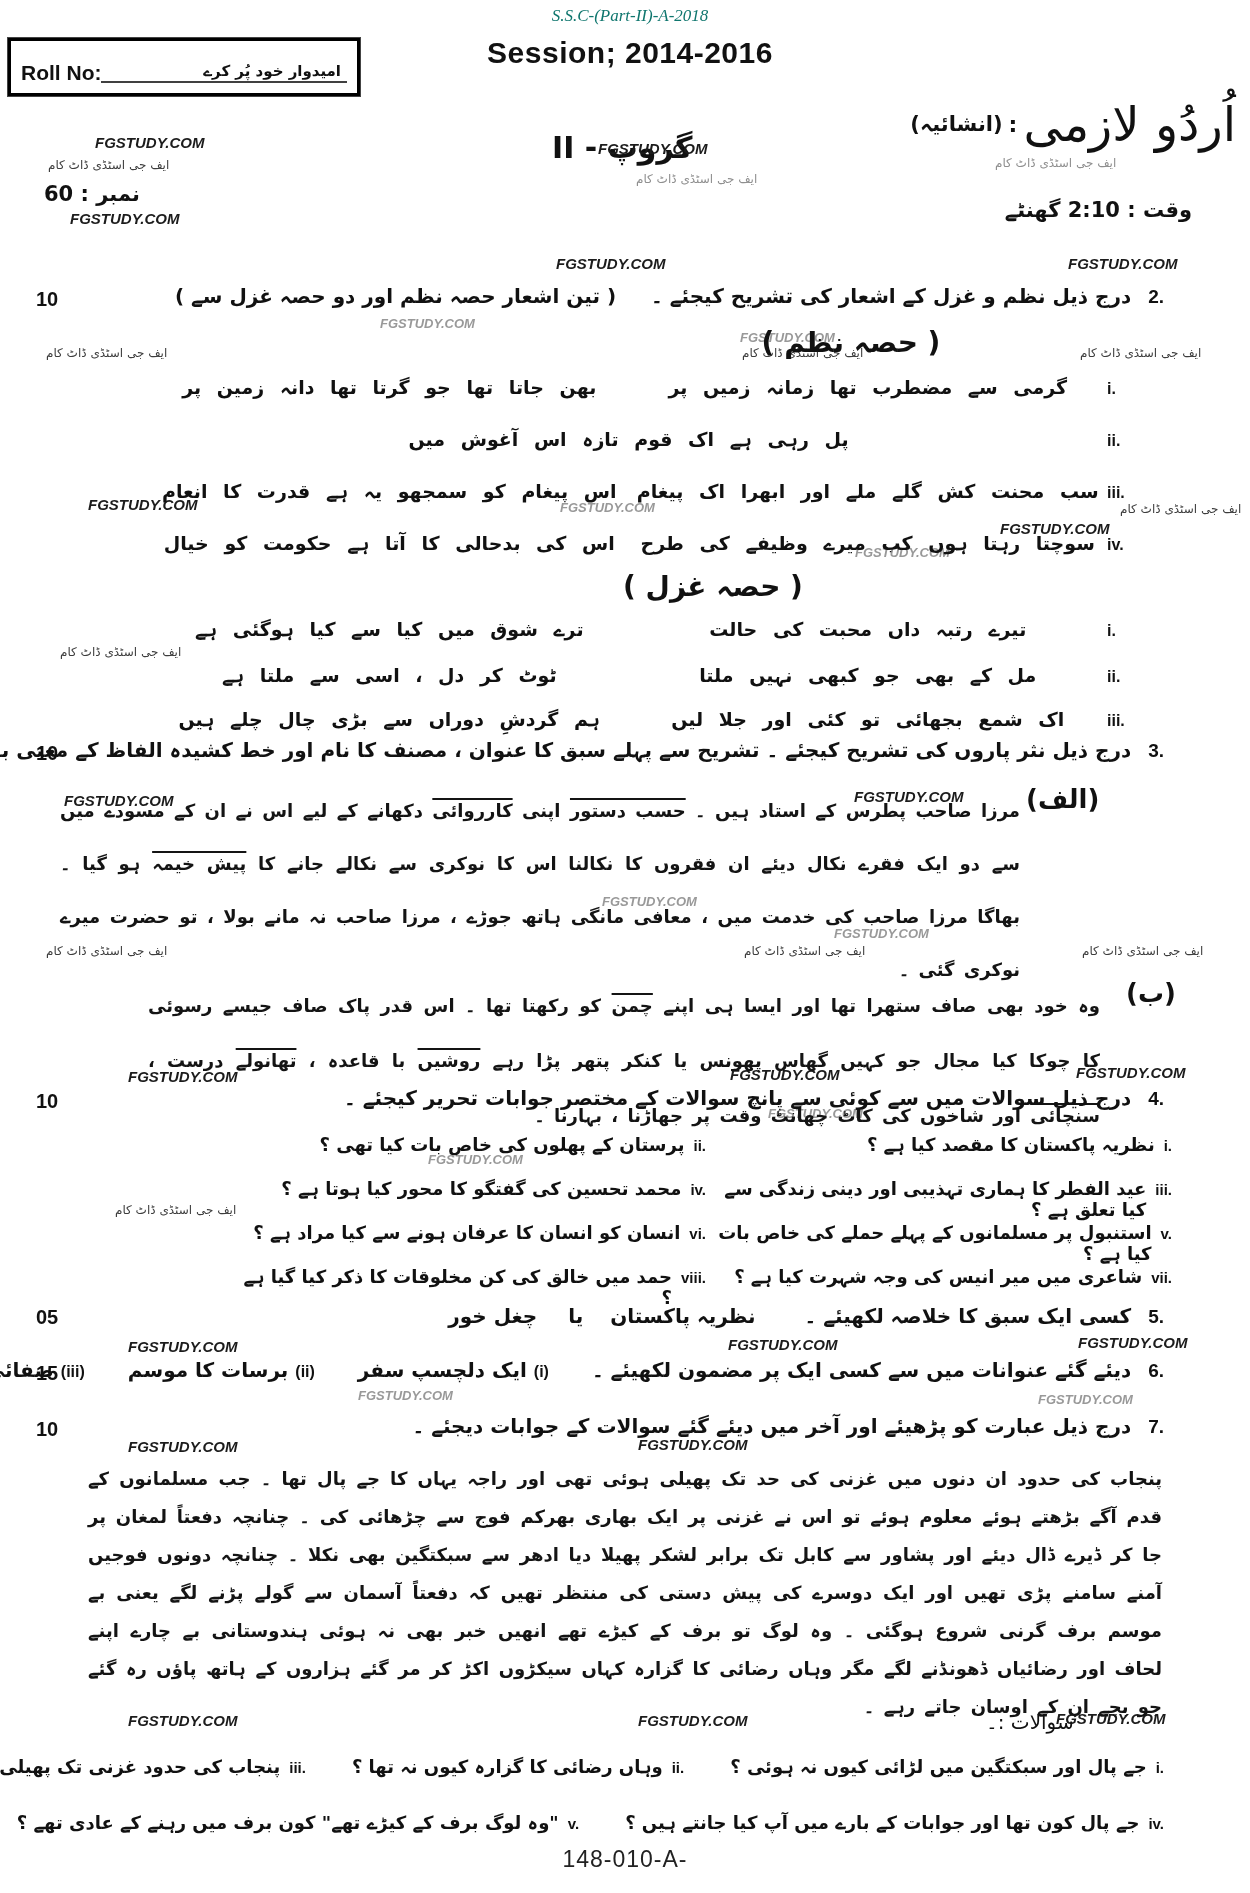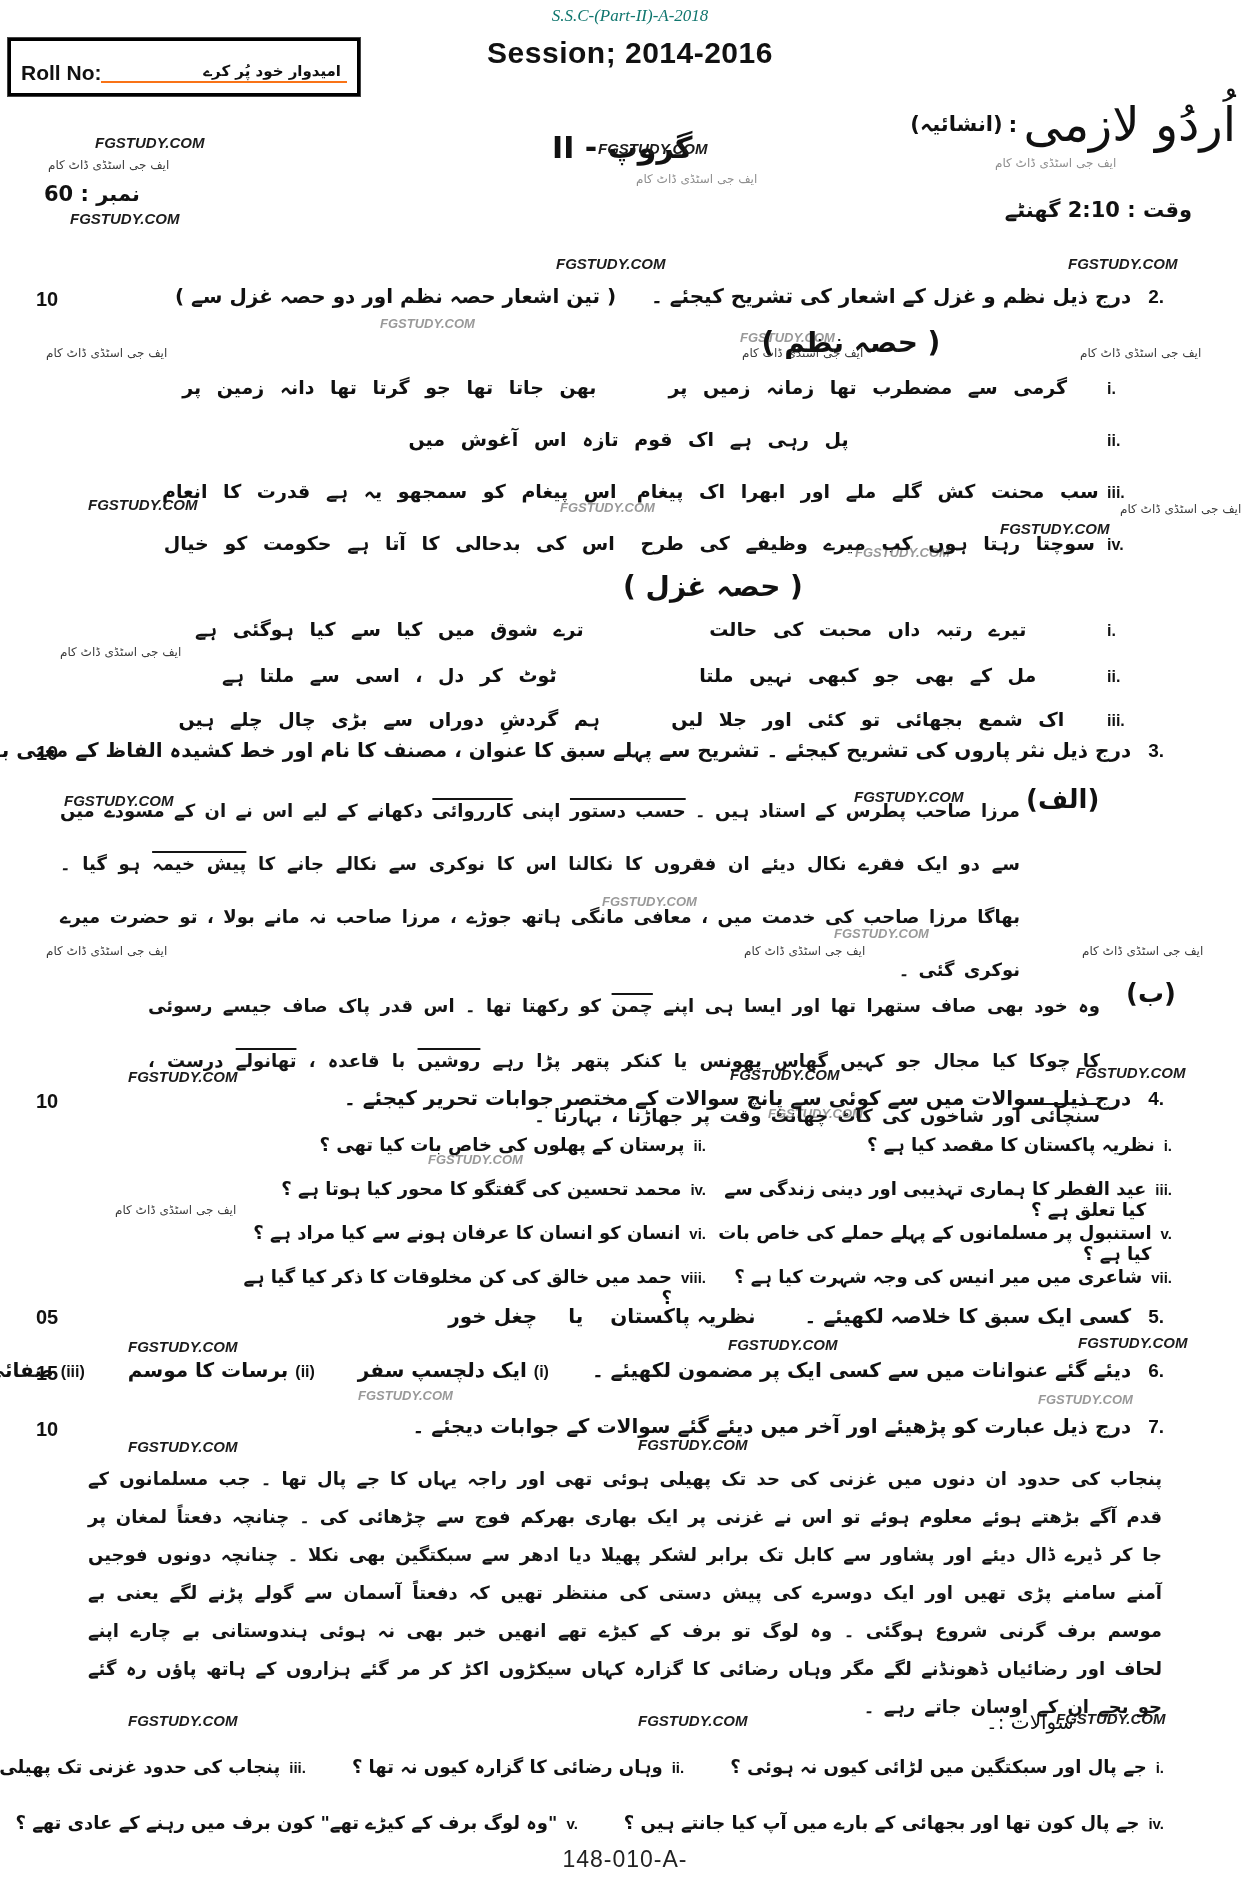--- a/index.html
+++ b/index.html
@@ -7,21 +7,21 @@
         color:#111;overflow:hidden;font-family:"DejaVu Sans",sans-serif;}
   .u{direction:rtl;unicode-bidi:embed;}
   
   .exam-code{position:absolute;left:430px;top:6px;width:400px;text-align:center;
              font:italic 17px "Liberation Serif",serif;color:#0f766e;}
   .session{position:absolute;left:420px;top:36px;width:420px;text-align:center;
            font-family:"Liberation Sans",sans-serif;font-weight:bold;font-size:30px;letter-spacing:.5px;}
   .roll-box{position:absolute;left:8px;top:38px;width:352px;height:58px;border:3px solid #000;
             box-shadow:0 0 0 1px #444;display:flex;align-items:flex-end;padding:6px 10px 10px 10px;box-sizing:border-box;}
   .roll-label{font-family:"Liberation Sans",sans-serif;font-weight:bold;font-size:21px;line-height:1;}
-  .roll-fill{flex:1;border-bottom:2px solid #f97316;display:flex;justify-content:flex-end;padding:0 6px 1px 0;}
+  .roll-fill{flex:1;border-bottom:2px solid #404040;display:flex;justify-content:flex-end;padding:0 6px 1px 0;}
   .roll-note{font-size:15px;font-weight:600;}
   .subject-line{position:absolute;right:14px;top:98px;direction:rtl;display:flex;align-items:center;gap:6px;}
   .subject{font-size:48px;font-weight:normal;line-height:1.1;}
   .subject-sep{font-size:22px;font-weight:bold;}
   .paper-type{font-size:21px;font-weight:bold;}
   .time-line{position:absolute;right:58px;top:198px;direction:rtl;font-size:21px;font-weight:bold;}
   .group-line{position:absolute;left:552px;top:130px;direction:rtl;font-size:30px;font-weight:bold;}
   .marks-total{position:absolute;left:44px;top:182px;direction:rtl;font-size:21px;font-weight:bold;}
   
   .marks{position:absolute;left:36px;font-family:"Liberation Sans",sans-serif;font-weight:bold;font-size:20px;}
@@ -298,21 +298,21 @@
       <span class="u">وہاں رضائی کا گزارہ کیوں نہ تھا ؟</span>
     </span>
     <span class="q7cell">
       <span class="pno">iii.</span>
       <span class="u">پنجاب کی حدود غزنی تک پھیلی ہوئی تھی کس زمانے میں ؟</span>
     </span>
   </div>
   <div class="q7row" style="top:1812px">
     <span class="q7cell">
       <span class="pno">iv.</span>
-      <span class="u">جے پال کون تھا اور بجھائی کے بارے میں آپ کیا جانتے ہیں ؟</span>
+      <span class="u">جے پال کون تھا اور جوابات کے بارے میں آپ کیا جانتے ہیں ؟</span>
     </span>
     <span class="q7cell">
       <span class="pno">v.</span>
       <span class="u">"وہ لوگ برف کے کیڑے تھے" کون برف میں رہنے کے عادی تھے ؟</span>
     </span>
   </div>
 
   <div class="footer-code">148-010-A-</div>
 
 </div>

